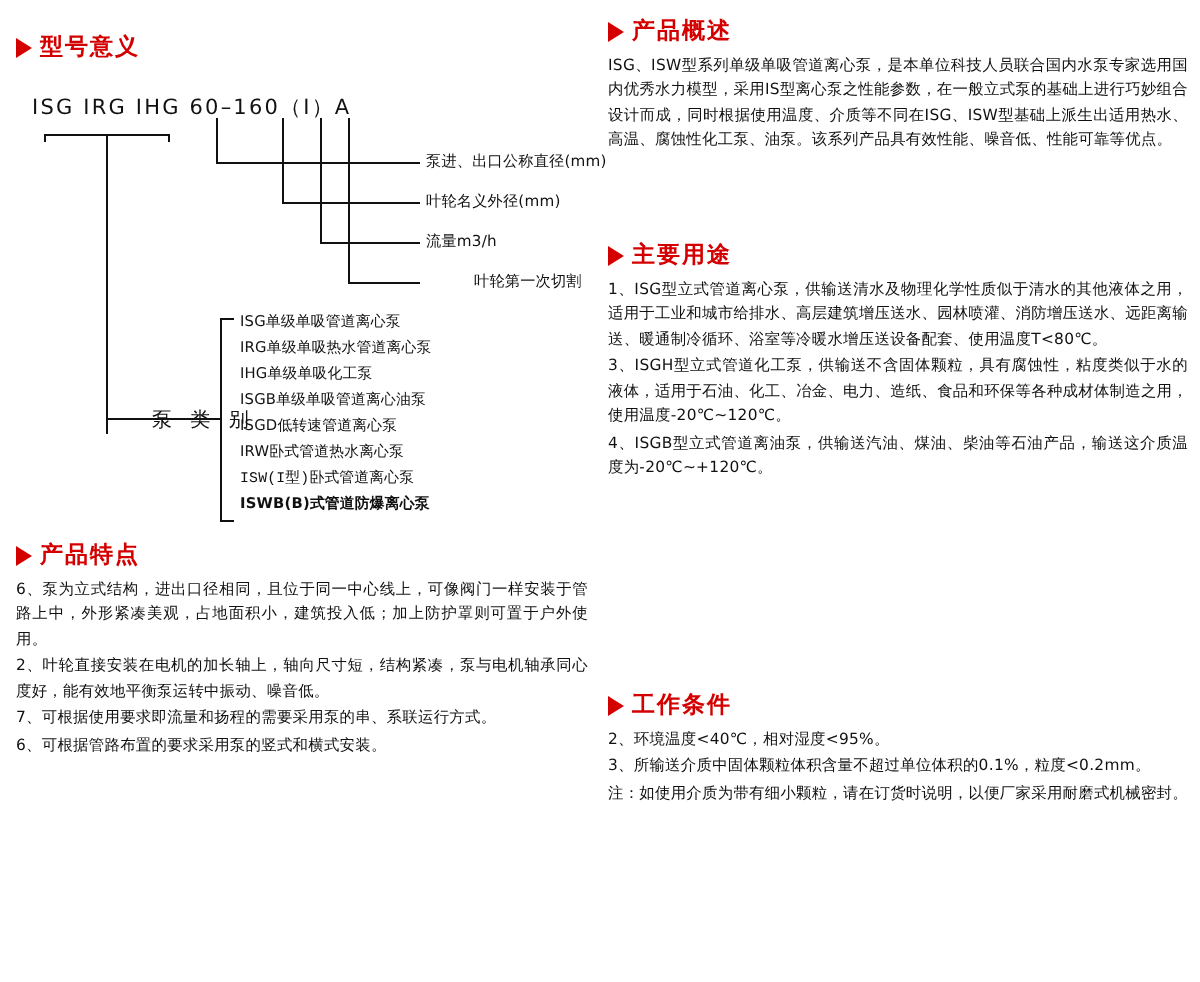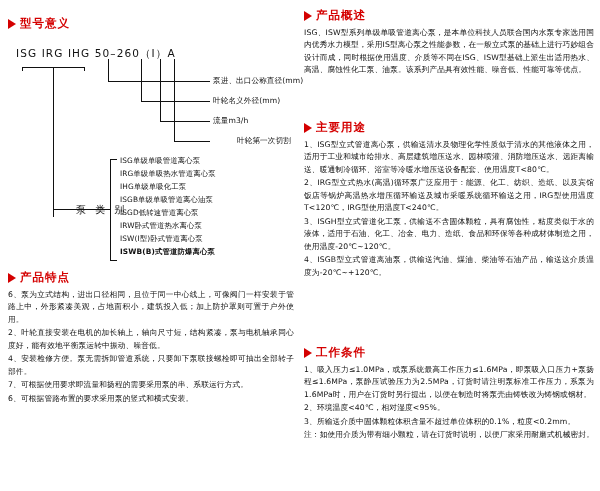--- a/index.html
+++ b/index.html
@@ -76,21 +76,21 @@
 
   <div class="col-left">
 
     <div style="position:absolute;left:8px;top:16px;width:288px;">
       <div class="sec-head">
         <span class="tri"></span>
         <span class="sec-title">型号意义</span>
       </div>
 
       <div class="model-block">
-        <div class="model-code">ISG IRG IHG 50–260（I）A</div>
+        <div class="model-code">ISG IRG IHG 60–160（I）A</div>
 
         <div class="hline" style="left:14px;top:30px;width:62px;"></div>
         <div class="vline" style="left:14px;top:30px;height:4px;"></div>
         <div class="vline" style="left:76px;top:30px;height:4px;"></div>
         <div class="vline" style="left:45px;top:30px;height:150px;"></div>
 
         <div class="vline" style="left:166px;top:22px;height:82px;"></div>
         <div class="hline" style="left:166px;top:104px;width:36px;"></div>
 
         <div class="vline" style="left:152px;top:22px;height:62px;"></div>
@@ -109,35 +109,34 @@
 
         <div class="sq-brace" style="left:102px;top:122px;width:6px;height:100px;"></div>
         <div class="hline" style="left:45px;top:172px;width:57px;"></div>
 
         <div class="lbl" style="left:112px;top:119px;">ISG单级单吸管道离心泵</div>
         <div class="lbl" style="left:112px;top:132px;">IRG单级单吸热水管道离心泵</div>
         <div class="lbl" style="left:112px;top:145px;">IHG单级单吸化工泵</div>
         <div class="lbl" style="left:112px;top:158px;text-align:center;">ISGB单级单吸管道离心油泵</div>
         <div class="lbl" style="left:112px;top:171px;">ISGD低转速管道离心泵</div>
         <div class="lbl" style="left:112px;top:184px;">IRW卧式管道热水离心泵</div>
-        <div class="lbl" style="left:112px;top:197px;">ISW(I型)卧式管道离心泵</div>
+        <div class="lbl" style="left:112px;top:197px;font-family:Liberation Mono, monospace;">ISW(I型)卧式管道离心泵</div>
         <div class="lbl" style="left:112px;top:210px;font-weight:bold;">ISWB(B)式管道防爆离心泵</div>
 
         <div class="cat" style="left:68px;top:166px;">泵 类 别</div>
       </div>
     </div>
 
     <div style="position:absolute;left:8px;top:270px;width:286px;">
       <div class="sec-head">
         <span class="tri"></span>
         <span class="sec-title">产品特点</span>
       </div>
       <p class="para">6、泵为立式结构，进出口径相同，且位于同一中心线上，可像阀门一样安装于管路上中，外形紧凑美观，占地面积小，建筑投入低；加上防护罩则可置于户外使用。</p>
       <p class="para">2、叶轮直接安装在电机的加长轴上，轴向尺寸短，结构紧凑，泵与电机轴承同心度好，能有效地平衡泵运转中振动、噪音低。</p>
-      <p class="para">4、安装检修方便。泵无需拆卸管道系统，只要卸下泵联接螺栓即可抽出全部转子部件。</p>
       <p class="para">7、可根据使用要求即流量和扬程的需要采用泵的串、系联运行方式。</p>
       <p class="para">6、可根据管路布置的要求采用泵的竖式和横式安装。</p>
     </div>
   </div>
 
   <div class="col-right">
 
     <div style="position:absolute;left:4px;top:8px;width:290px;">
       <div class="sec-head">
         <span class="tri"></span>
@@ -145,30 +144,28 @@
       </div>
       <p class="para">ISG、ISW型系列单级单吸管道离心泵，是本单位科技人员联合国内水泵专家选用国内优秀水力模型，采用IS型离心泵之性能参数，在一般立式泵的基础上进行巧妙组合设计而成，同时根据使用温度、介质等不同在ISG、ISW型基础上派生出适用热水、高温、腐蚀性化工泵、油泵。该系列产品具有效性能、噪音低、性能可靠等优点。</p>
     </div>
 
     <div style="position:absolute;left:4px;top:120px;width:290px;">
       <div class="sec-head">
         <span class="tri"></span>
         <span class="sec-title">主要用途</span>
       </div>
       <p class="para">1、ISG型立式管道离心泵，供输送清水及物理化学性质似于清水的其他液体之用，适用于工业和城市给排水、高层建筑增压送水、园林喷灌、消防增压送水、远距离输送、暖通制冷循环、浴室等冷暖水增压送设备配套、使用温度T&lt;80℃。</p>
-      <p class="para">2、IRG型立式热水(高温)循环泵广泛应用于：能源、化工、纺织、造纸、以及宾馆饭店等锅炉高温热水增压循环输送及城市采暖系统循环输送之用，IRG型使用温度T&lt;120℃，IRG型使用温度T&lt;240℃。</p>
       <p class="para">3、ISGH型立式管道化工泵，供输送不含固体颗粒，具有腐蚀性，粘度类似于水的液体，适用于石油、化工、冶金、电力、造纸、食品和环保等各种成材体制造之用，使用温度-20℃~120℃。</p>
       <p class="para">4、ISGB型立式管道离油泵，供输送汽油、煤油、柴油等石油产品，输送这介质温度为-20℃~+120℃。</p>
     </div>
 
     <div style="position:absolute;left:4px;top:345px;width:290px;">
       <div class="sec-head">
         <span class="tri"></span>
         <span class="sec-title">工作条件</span>
       </div>
-      <p class="para">1、吸入压力≤1.0MPa，或泵系统最高工作压力≤1.6MPa，即泵吸入口压力+泵扬程≤1.6MPa，泵静压试验压力为2.5MPa，订货时请注明泵标准工作压力，系泵为1.6MPa时，用户在订货时另行提出，以便在制造时将泵壳由铸铁改为铸钢或钢材。</p>
       <p class="para">2、环境温度&lt;40℃，相对湿度&lt;95%。</p>
       <p class="para">3、所输送介质中固体颗粒体积含量不超过单位体积的0.1%，粒度&lt;0.2mm。</p>
       <p class="para">注：如使用介质为带有细小颗粒，请在订货时说明，以便厂家采用耐磨式机械密封。</p>
     </div>
   </div>
 
 </div>
 
 </body></html>

